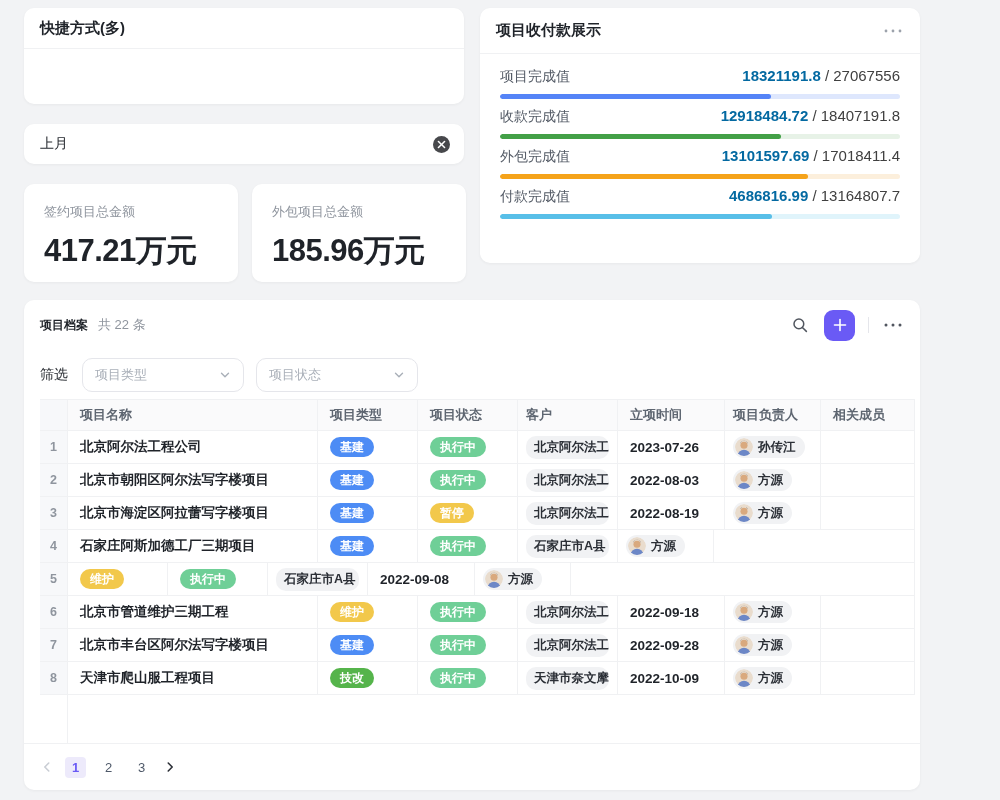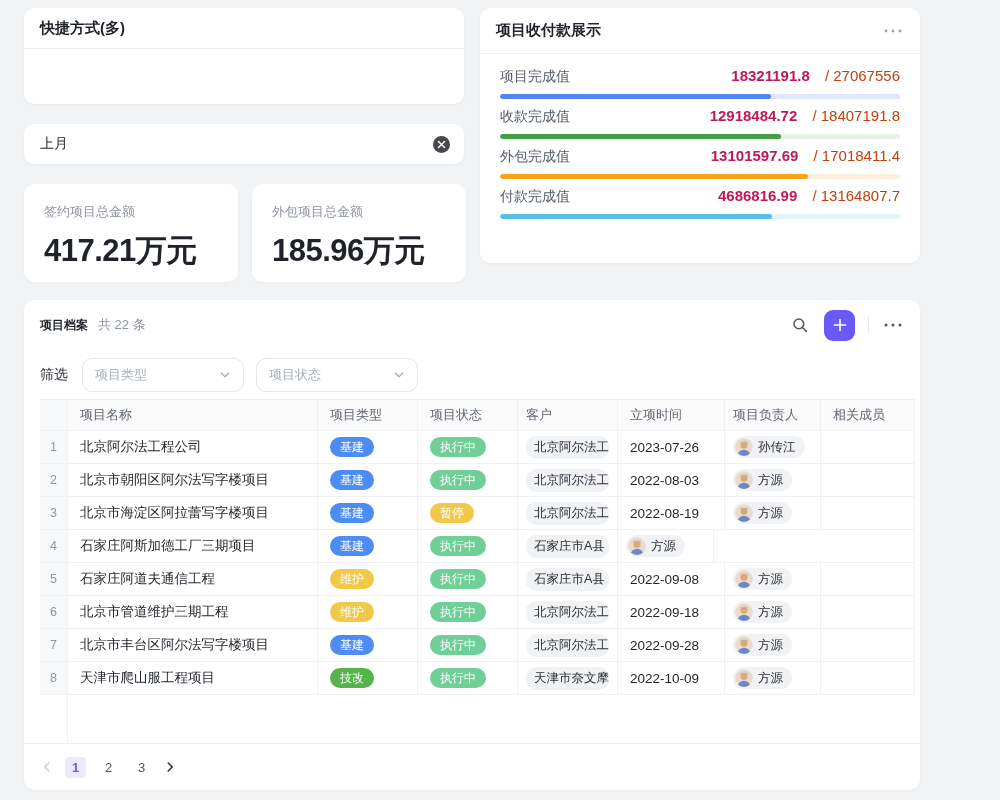--- a/index.html
+++ b/index.html
@@ -37,22 +37,22 @@
   .stat-value { font-size:31px; font-weight:bold; color:#1F2329; margin-top:9px; letter-spacing:-.5px; }
 
   
   #pay-card { left:480px; top:8px; width:440px; height:255px; }
   #pay-card .card-head { height:46px;gap:29px; }
   .metrics { padding:13px 20px 0; }
   .metric { margin-bottom:8px; }
   .metric-top { display:flex; justify-content:space-between; align-items:baseline; height:20px; }
   .metric-label { font-size:14px; color:#545B66; }
   .metric-nums { font-size:15px; white-space:nowrap; }
-  .metric-value { font-weight:bold; color:#be185d; }
-  .metric-total { color:#c2410c;padding-left:11px; }
+  .metric-value { font-weight:bold; color:#0369a1; }
+  .metric-total { color:#404040; }
   .metric-bar { height:5px; border-radius:3px; margin-top:7px; overflow:hidden; }
   .metric-fill { height:100%; border-radius:3px; }
 
   
   #table-card { left:24px; top:300px; width:896px; height:490px;
                 display:flex; flex-direction:column; }
   .tc-head { height:50px; display:flex; align-items:center; padding:0 16px; flex:none; }
   .tc-title { font-size:12px; font-weight:bold;font-family:Liberation Mono, monospace; }
   .tc-count { font-size:13px; color:#8F959E; margin-left:10px; }
   .tc-actions { margin-left:auto; display:flex; align-items:center; gap:13px; }
@@ -62,21 +62,21 @@
   .v-div { width:1px; height:16px; background:#E5E6EB; }
 
   .filter-row { height:49px; display:flex; align-items:center; padding:0 16px; gap:12px; flex:none; }
   .filter-label { font-size:14px; color:#1F2329; margin-right:2px; }
   .select { width:162px; height:34px; border:1px solid #E5E6EB; border-radius:10px;
             display:flex; align-items:center; justify-content:space-between;
             padding:0 12px; background:#fff; cursor:pointer; }
   .select .ph { font-size:13px; color:#A9AFB8; }
 
   
-  .tbl { margin:0 5px 0 16px; flex:1; display:flex; flex-direction:column; }
+  .tbl { margin:0 5px 0 16px; flex:1; display:flex; flex-direction:column;font-weight:bold; }
   .tr { display:flex; border-bottom:1px solid #F0F1F3; flex:none; }
   .tr.thead { border-top:1px solid #F0F1F3; height:32px; color:#5E6671; font-size:13px; background:#FAFAFB; }
   .tr.data { height:33px; font-size:13.5px; color:#1F2329; cursor:pointer; }
   .td { display:flex; align-items:center; padding:0 12px;
         border-right:1px solid #F0F1F3; overflow:hidden; white-space:nowrap; }
   .col-num { width:28px; justify-content:center; padding:0; background:#F7F8FA; color:#8F959E; font-size:12.5px; }
   .col-name { width:250px; }
   .col-type { width:100px; }
   .col-status { width:100px; }
   .col-cust { width:100px; padding:0 8px; }
@@ -329,21 +329,20 @@
                   <circle cx="12" cy="12" r="12" fill="#E9DCCD"></circle>
                   <path d="M3.5 24a8.5 8.5 0 0 1 17 0z" fill="#6C87C7"></path>
                   <circle cx="12" cy="9.6" r="4.7" fill="#D9A97E"></circle>
                   <path d="M7.1 8.6a4.9 4.9 0 0 1 9.8 0c0-1.2-.9-5-4.9-5s-4.9 3.8-4.9 5z" fill="#3A3233"></path>
                 </svg>
               </span>方源</span>
           </div>
           <div class="td col-members"></div>
         </div><div class="tr data">
           <div class="td col-num">5</div>
-          <div class="td col-name">石家庄阿道夫通信工程</div>
           <div class="td col-type">
             <span class="pill" style="background:#F2C84B">维护</span>
           </div>
           <div class="td col-status">
             <span class="pill" style="background:#6FCF97">执行中</span>
           </div>
           <div class="td col-cust">
             <span class="gpill">石家庄市A县</span>
           </div>
           <div class="td col-date">2022-09-08</div>

